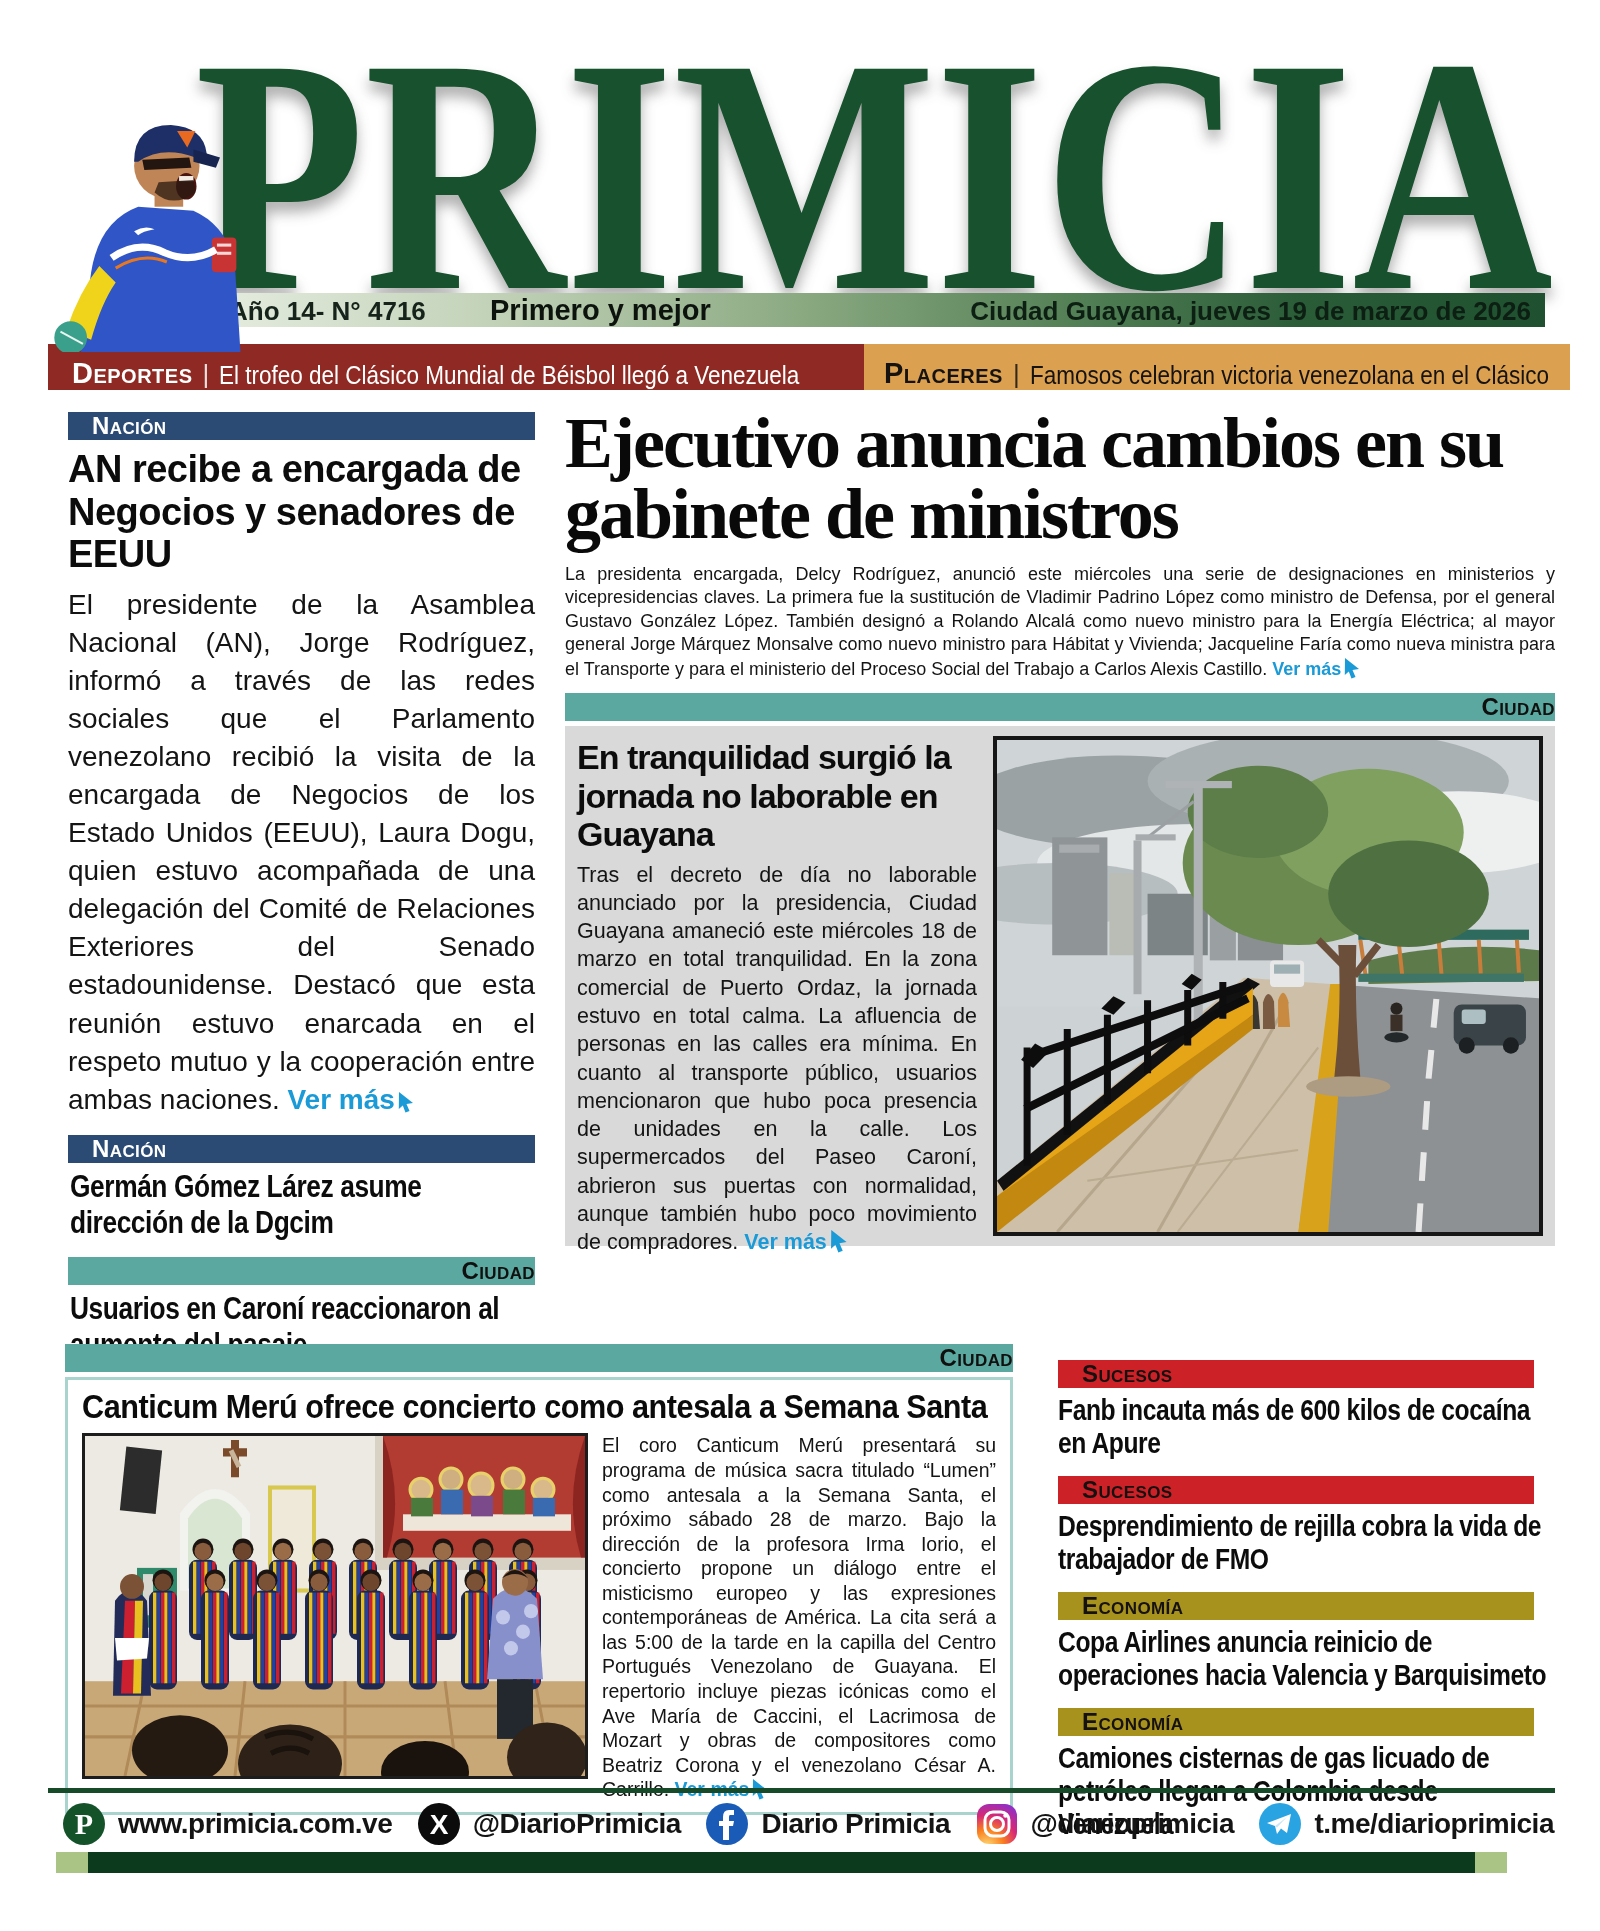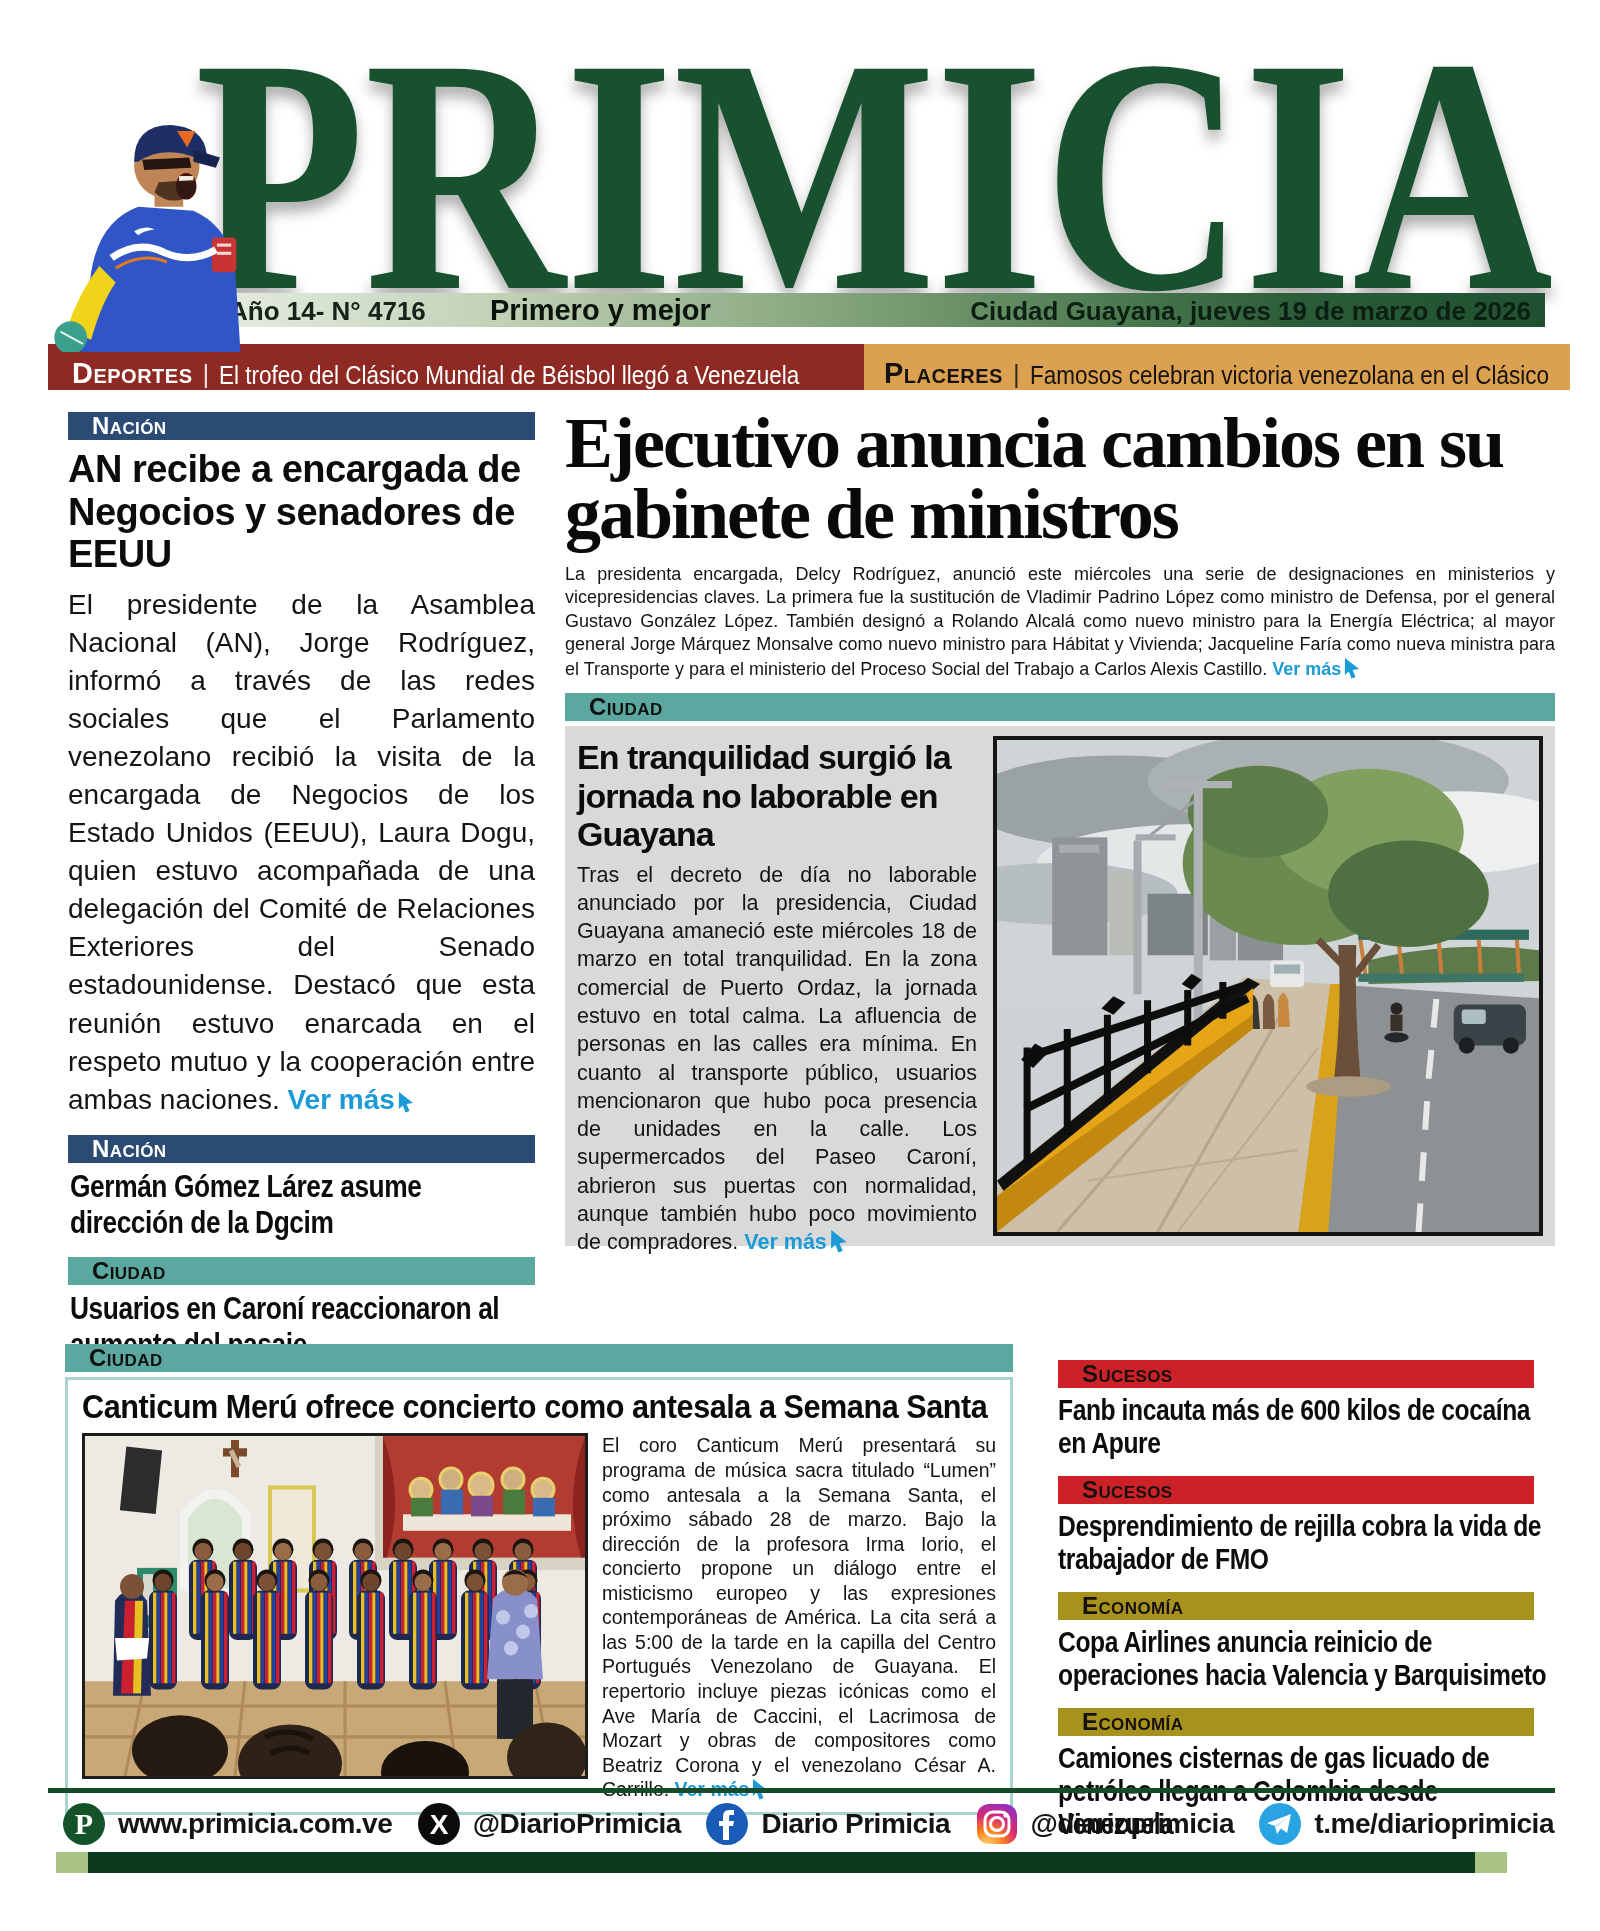--- a/index.html
+++ b/index.html
@@ -23,21 +23,21 @@
   #banner-deportes{left:48px;width:809px;background:#8e2a23;color:#fff;padding:0 0 0 24px;}
   #banner-placeres{left:864px;width:686px;background:#dca051;color:#151210;padding:0 0 0 20px;}
   .top-banner .lbl{font-variant:small-caps;font-weight:bold;font-size:29px;letter-spacing:.5px;white-space:nowrap;}
   .top-banner .sep{margin:0 10px;font-size:26px;opacity:.85;}
   .top-banner .txt{font-size:25px;white-space:nowrap;display:inline-block;transform:scaleX(.9);transform-origin:0 50%;}
 
   
   .bar{height:28px;display:flex;align-items:center;padding-left:24px;}
   .bar .lbl{font-variant:small-caps;font-weight:bold;font-size:24px;letter-spacing:.4px;}
   .c-nacion{background:#2b4a74;color:#ffffff;}
-  .c-ciudad{background:#5ba8a1;color:#10100f;}
+  .c-ciudad{background:#5ba8a1;color:#10100f;justify-content:flex-end;}
   .c-regiones{background:#cd6a2f;color:#10100f;}
   .c-politica{background:#0f766e;color:#10100f;}
   .c-sucesos{background:#cd2128;color:#151110;}
   .c-economia{background:#a8921e;color:#151110;}
 
   
   #left-col{position:absolute;left:68px;top:412px;width:467px;}
   #left-col .headline{font-size:38px;font-weight:bold;line-height:1.12;letter-spacing:-.5px;
         margin:8px 0 10px 0;color:#0c0c0c;}
   #left-col .body{font-size:28px;line-height:1.36;text-align:justify;color:#141414;}

